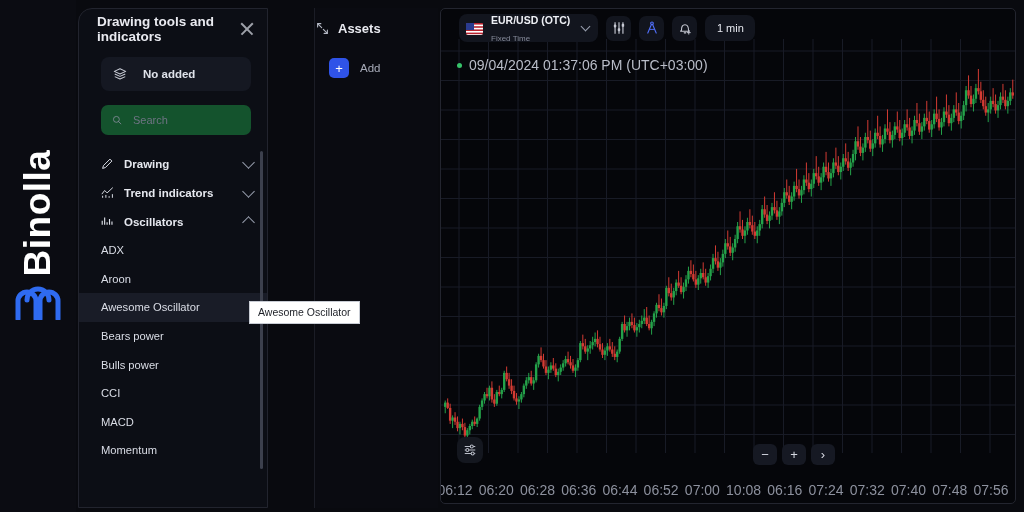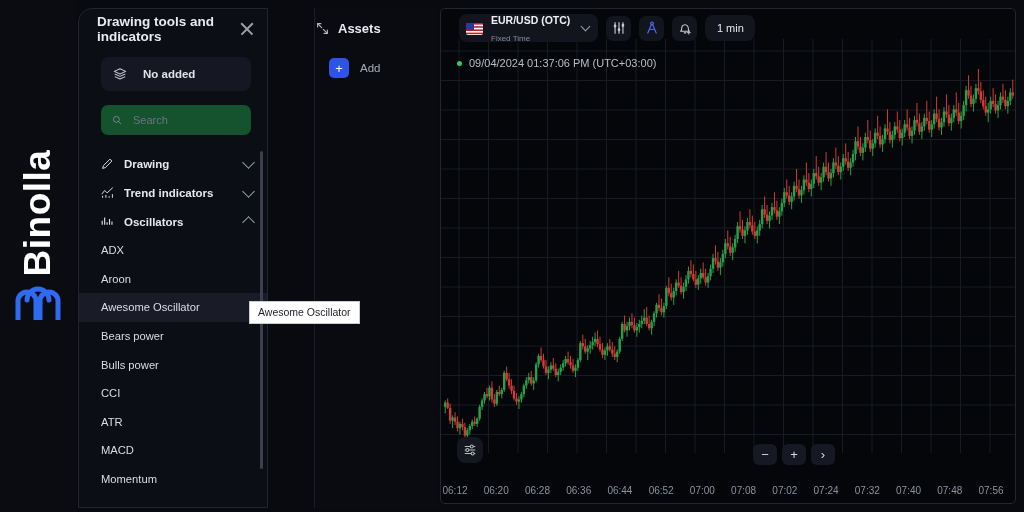--- a/index.html
+++ b/index.html
@@ -160,29 +160,29 @@
   .tf-chip {
     height: 26px; min-width: 50px; background: #12151e; border-radius: 8px;
     display: flex; align-items: center; justify-content: center;
     font-size: 11px; color: #e7e9f0; padding: 0 3px; cursor: pointer;
   }
   .stamp-row {
     position: absolute; left: 16px; top: 48px; display: flex; align-items: center;
     gap: 7px; z-index: 15;
   }
   .stamp-dot { width: 5px; height: 5px; border-radius: 50%; background: #37c36a; }
-  .stamp-text { font-size: 11px; color: #b9bdc8; }
+  .stamp-text { font-size: 14px; color: #b9bdc8; }
 
   .plot { position: absolute; left: 0; top: 0; width: 576px; height: 470px; }
   .axis-row {
     position: absolute; left: 0; bottom: 0; width: 576px; height: 26px;
     display: flex; align-items: center;
   }
   .axis-tick {
-    position: absolute; font-size: 10px; color: #8d919e;
+    position: absolute; font-size: 14px; color: #8d919e;
     transform: translateX(-50%); white-space: nowrap;
   }
 
   .settings-fab {
     position: absolute; left: 16px; bottom: 40px;
     width: 26px; height: 26px; border-radius: 8px; background: #14171f;
     display: flex; align-items: center; justify-content: center; cursor: pointer;
     z-index: 20;
   }
   .zoom-group {
@@ -266,21 +266,20 @@
         <span class="grp-label">Oscillators</span>
         <span class="chev up"></span>
       </div>
 
       <div class="ind-row">ADX</div>
       <div class="ind-row">Aroon</div>
       <div class="ind-row active">Awesome Oscillator</div>
       <div class="ind-row">Bears power</div>
       <div class="ind-row">Bulls power</div>
       <div class="ind-row">CCI</div>
-      <div class="ind-row">ATR</div>
       <div class="ind-row">MACD</div>
       <div class="ind-row">Momentum</div>
 
       <div class="vscroll-track"></div>
       <div class="vscroll-thumb"></div>
     </div>
   </div>
 
   <div class="tooltip">Awesome Oscillator</div>
 
@@ -876,22 +875,22 @@
     </div>
 
     <div class="axis-row" id="axis-row">
         <div class="axis-tick" style="left: 14px;">06:12</div>
         <div class="axis-tick" style="left: 55.2308px;">06:20</div>
         <div class="axis-tick" style="left: 96.4615px;">06:28</div>
         <div class="axis-tick" style="left: 137.692px;">06:36</div>
         <div class="axis-tick" style="left: 178.923px;">06:44</div>
         <div class="axis-tick" style="left: 220.154px;">06:52</div>
         <div class="axis-tick" style="left: 261.385px;">07:00</div>
-        <div class="axis-tick" style="left: 302.615px;">07:08</div>
-        <div class="axis-tick" style="left: 343.846px;">07:02</div>
+        <div class="axis-tick" style="left: 302.615px;">10:08</div>
+        <div class="axis-tick" style="left: 343.846px;">06:16</div>
         <div class="axis-tick" style="left: 385.077px;">07:24</div>
         <div class="axis-tick" style="left: 426.308px;">07:32</div>
         <div class="axis-tick" style="left: 467.538px;">07:40</div>
         <div class="axis-tick" style="left: 508.769px;">07:48</div>
         <div class="axis-tick" style="left: 550px;">07:56</div>
       </div>
   </div>
 </div>
 
 </body></html>

